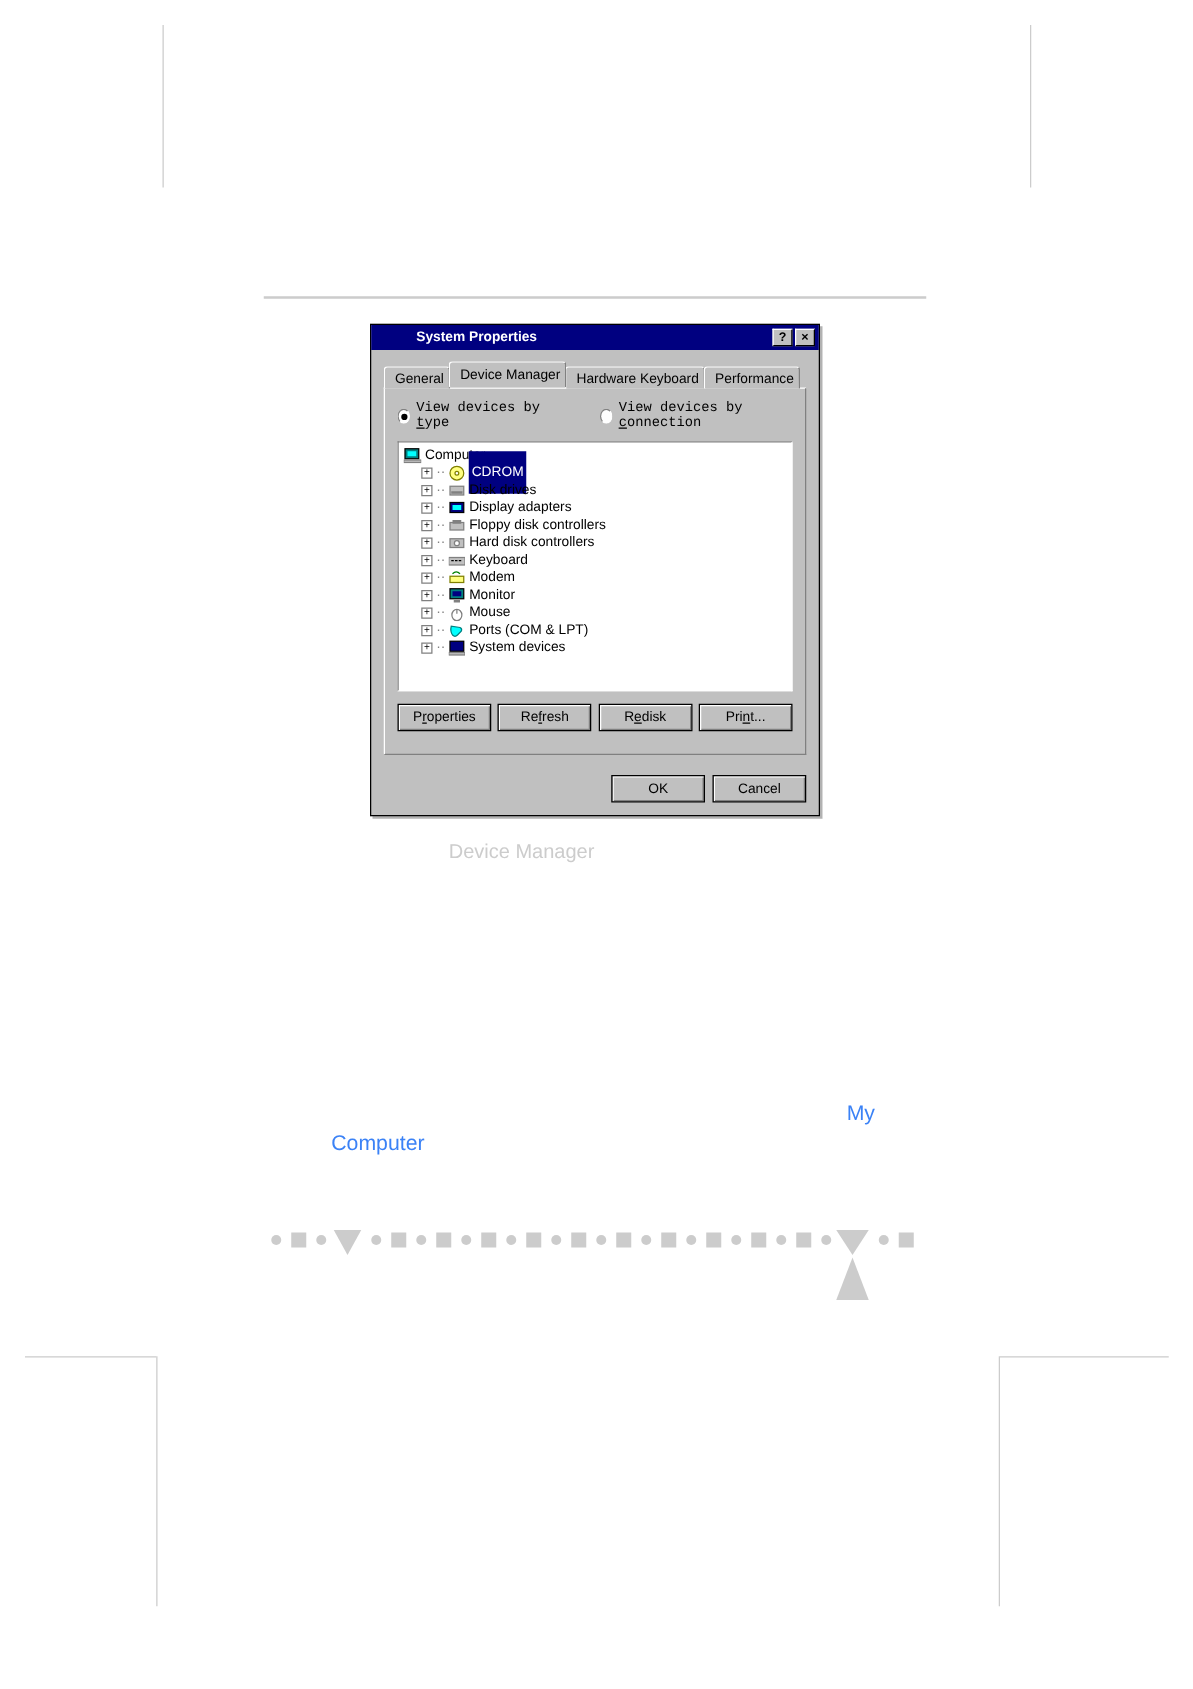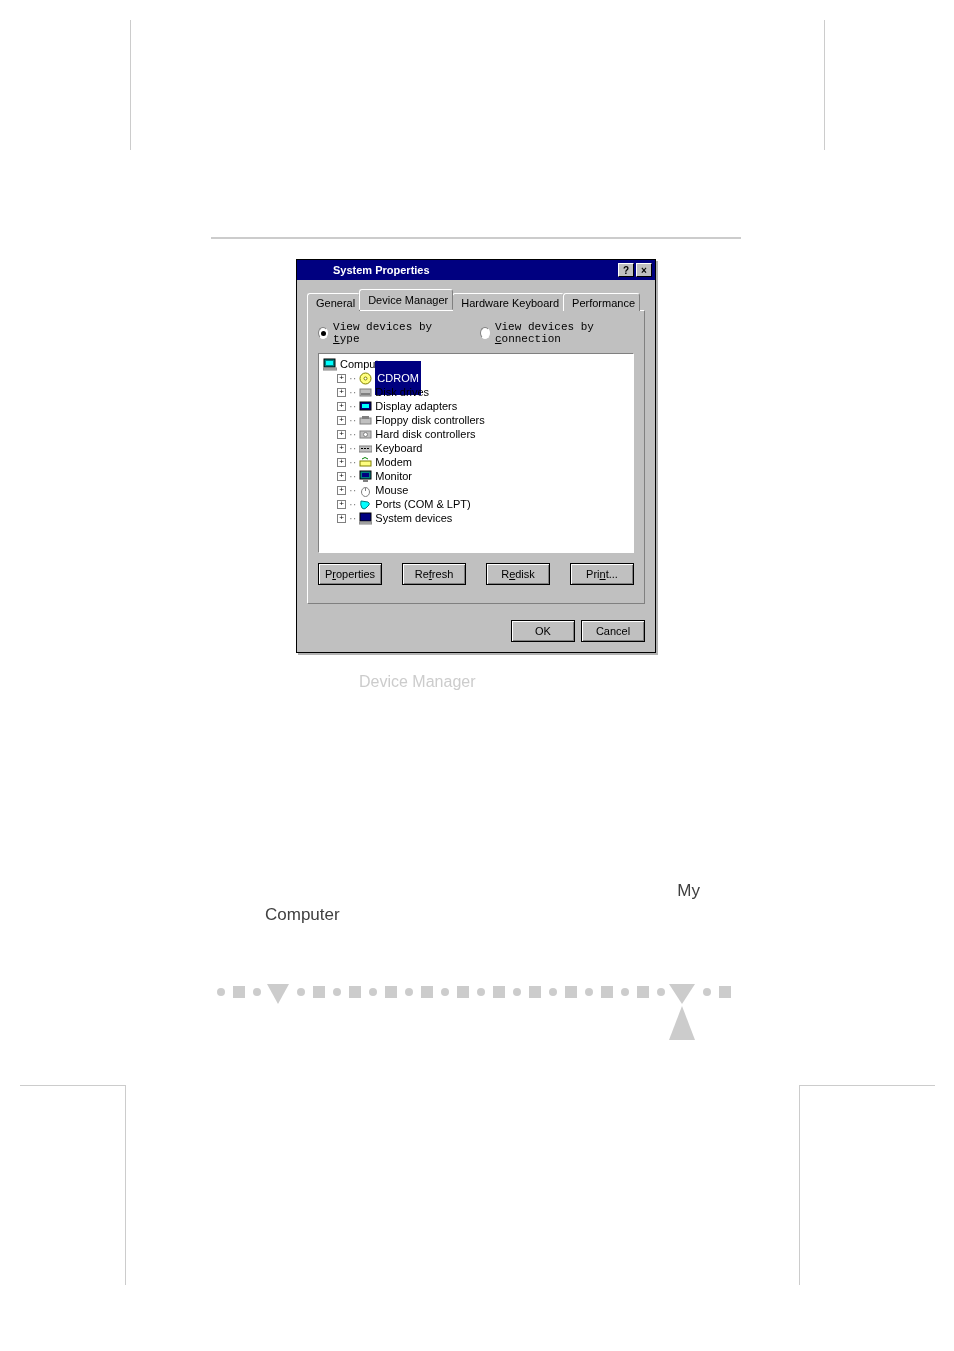--- a/index.html
+++ b/index.html
@@ -208,21 +208,21 @@
     color: #fff;
     padding: 11px 2px;
   }
 
   .btn-row {
     display: flex;
     justify-content: space-between;
     margin-top: 10px;
   }
   .btn {
-    width: 64px;
+    width: 75px;
     height: 22px;
     background: #c0c0c0;
     border: 1px solid #000;
     box-shadow: inset 1px 1px 0 #fff, inset -1px -1px 0 #808080;
     font-size: 11px;
     display: flex;
     align-items: center;
     justify-content: center;
     cursor: pointer;
   }
@@ -245,21 +245,21 @@
   .body-text {
     position: absolute;
     left: 265px;
     top: 879px;
     width: 435px;
     font-family: "Trebuchet MS", sans-serif;
     font-size: 17px;
     line-height: 1.4;
     color: #transparent;
   }
-  .body-text .vis { color: #404040; }
+  .body-text .vis { color: #3b82f6; }
 
   
   .sep-strip {
     position: absolute;
     left: 211px;
     top: 978px;
     width: 535px;
     height: 70px;
   }
   .sep-strip svg { width: 100%; height: 100%; }

